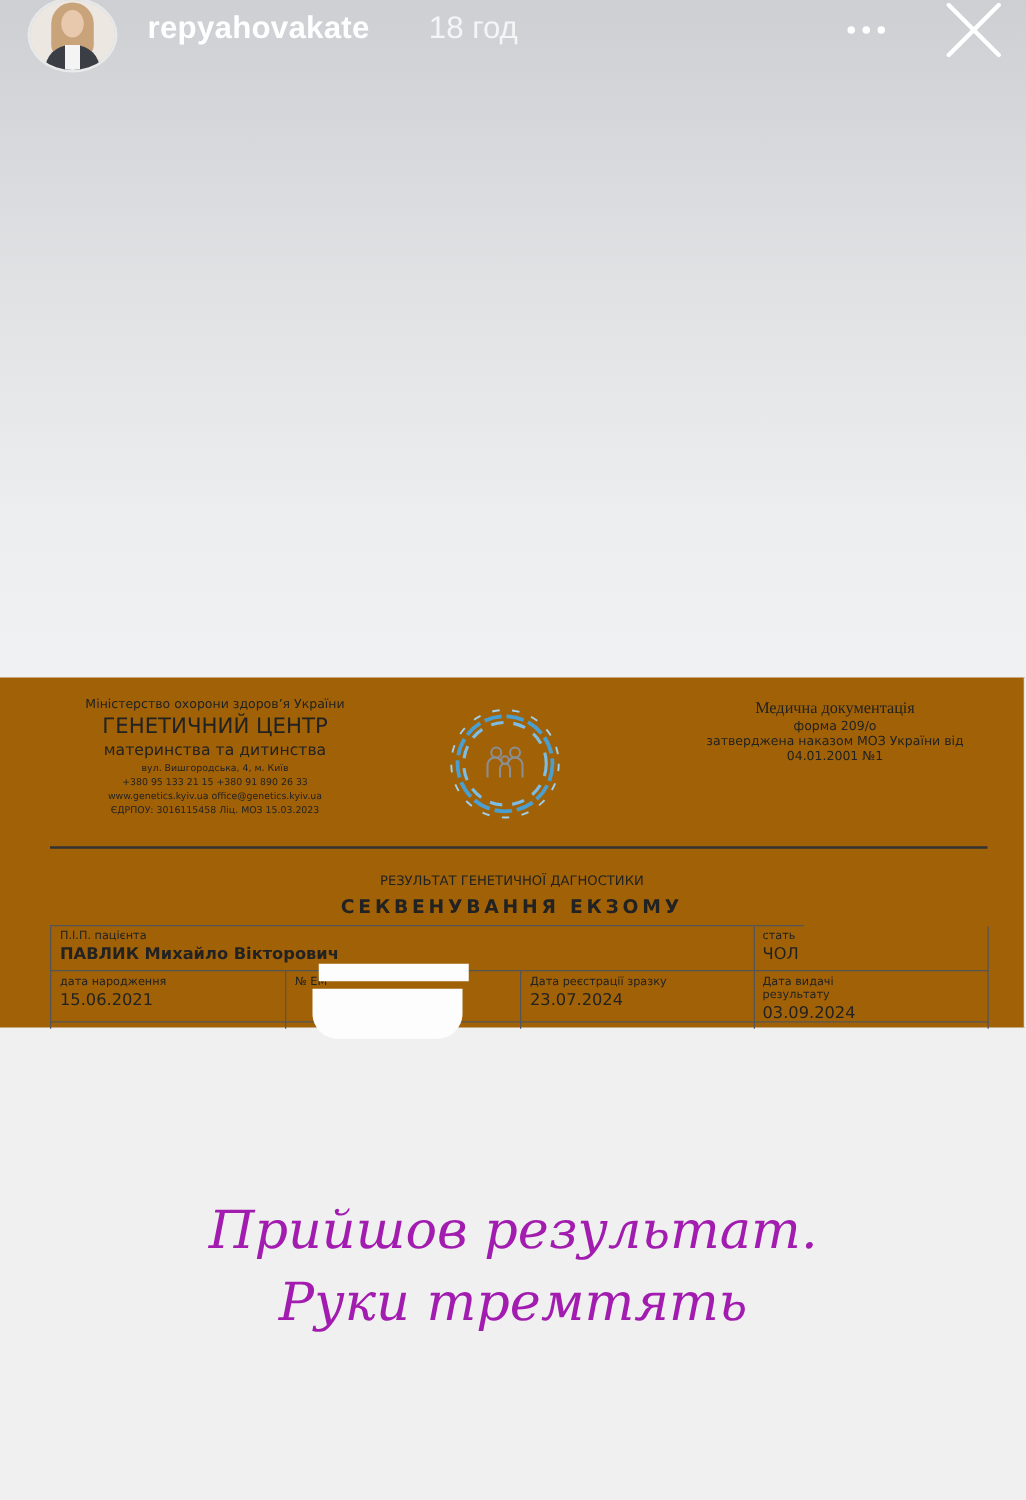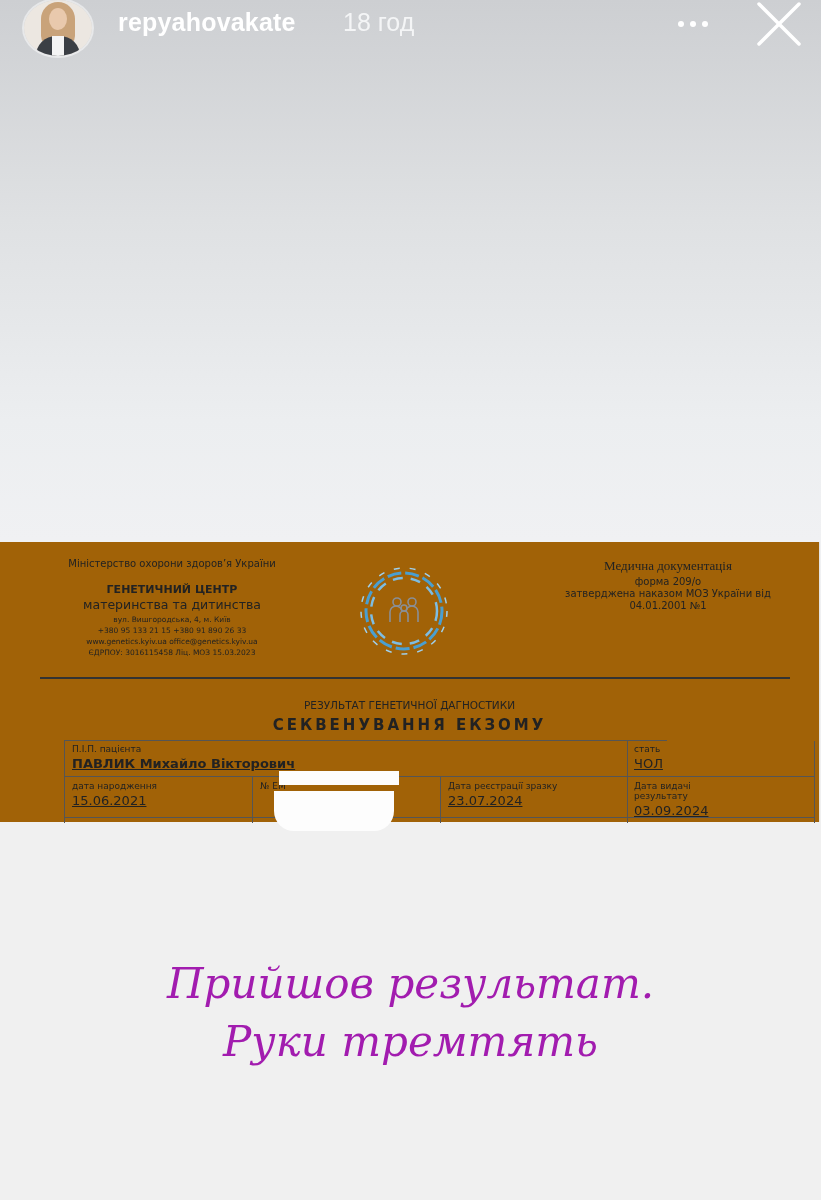--- a/index.html
+++ b/index.html
@@ -22,38 +22,38 @@
     .username { position:absolute; left:118px; top:8px; font-size:25px; font-weight:bold; color:#ffffff; letter-spacing:0.2px; }
     .time { position:absolute; left:343px; top:8px; font-size:25px; color:#f4f5f6; }
     .more-icon { position:absolute; left:678px; top:18px; width:42px; height:12px; display:flex; gap:6px; align-items:center; cursor:pointer; }
     .more-icon span { width:6px; height:6px; border-radius:50%; background:#ffffff; display:block; }
     .close-icon { position:absolute; left:755px; top:2px; width:48px; height:44px; cursor:pointer; }
 
     
     .doc { position:absolute; left:0; top:542px; width:819px; height:280px; background:#a16207; border-right:1px solid #e4e4e4; }
     .org { position:absolute; left:40px; top:16px; width:264px; text-align:center; color:#222; font-family:"DejaVu Sans", sans-serif; }
     .org .ministry { font-size:10px; }
-    .org .center { font-size:11px; margin-top:14px;font-weight:bold; }
+    .org .center { font-size:17px; margin-top:2px; }
     .org .line2 { font-size:12.5px; margin-top:1px; }
     .org .small { font-size:7.5px; margin-top:2px; line-height:11px; }
     .logo { position:absolute; left:357px; top:22px; width:94px; height:94px; }
     .meddoc { position:absolute; left:548px; top:16px; width:240px; text-align:center; color:#222; font-family:"DejaVu Sans", sans-serif; }
     .meddoc .t1 { font-size:13px;font-family:Liberation Serif, serif; }
     .meddoc .t2 { font-size:10px; margin-top:2px; }
     .meddoc .t3 { font-size:10px; margin-top:1px; }
     .meddoc .t4 { font-size:10px; margin-top:1px;text-align:center; }
     .rule { position:absolute; left:40px; top:135px; width:750px; height:0; border-top:2px solid #333; }
     .rtitle { position:absolute; left:0; width:819px; text-align:center; color:#222; font-family:"DejaVu Sans", sans-serif; }
     .rtitle.sub { top:157px; font-size:10.5px; }
     .rtitle.main { top:174px; font-size:15px; font-weight:bold; letter-spacing:3px; }
 
-    .tbl { position:absolute; left:40px; top:198px; width:603px; height:82px; border-top:1px solid #555;margin-left:24px; }
+    .tbl { position:absolute; left:40px; top:198px; width:603px; height:82px; border-top:1px solid #555; }
     .cell { position:absolute; color:#222; font-family:"DejaVu Sans", sans-serif; }
     .cell .lbl { font-size:9px; }
-    .cell .val { font-size:13px; margin-top:2px;text-decoration:underline; }
+    .cell .val { font-size:13px; margin-top:2px; }
     .cell .val.bold { font-weight:bold; }
     .vline { position:absolute; width:0; border-left:1px solid #555; }
     .hline { position:absolute; height:0; border-top:1px solid #555; }
     .redact { position:absolute; background:#fdfdfd; }
 
     
     .caption { position:absolute; left:0; top:955px; width:821px; text-align:center; font-family:"DejaVu Serif", serif; font-style:italic; color:#a21caf; font-size:42px; line-height:58px; }
   </style>
 </head>
 <body>

